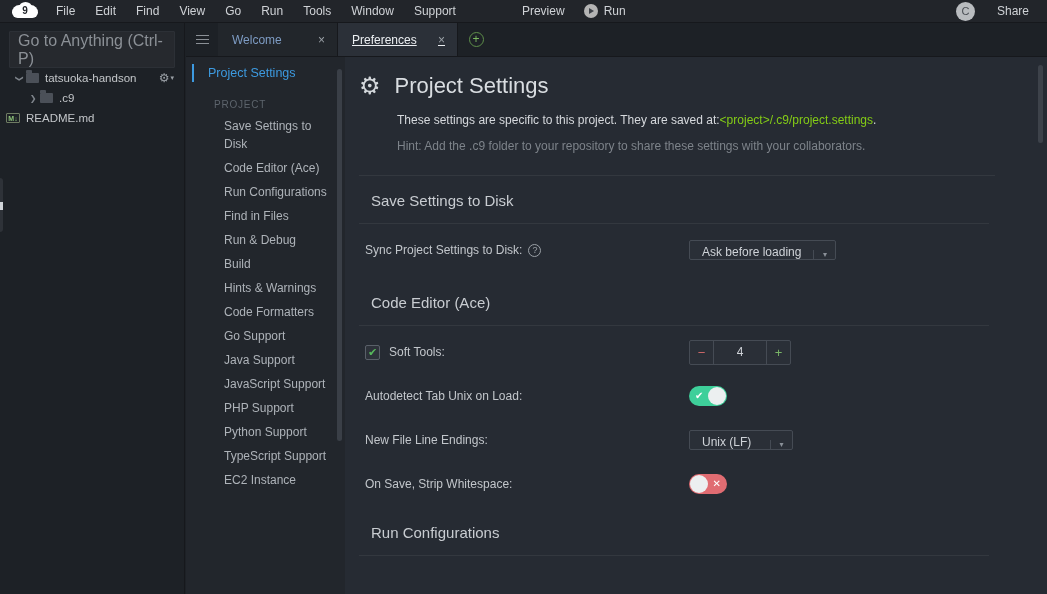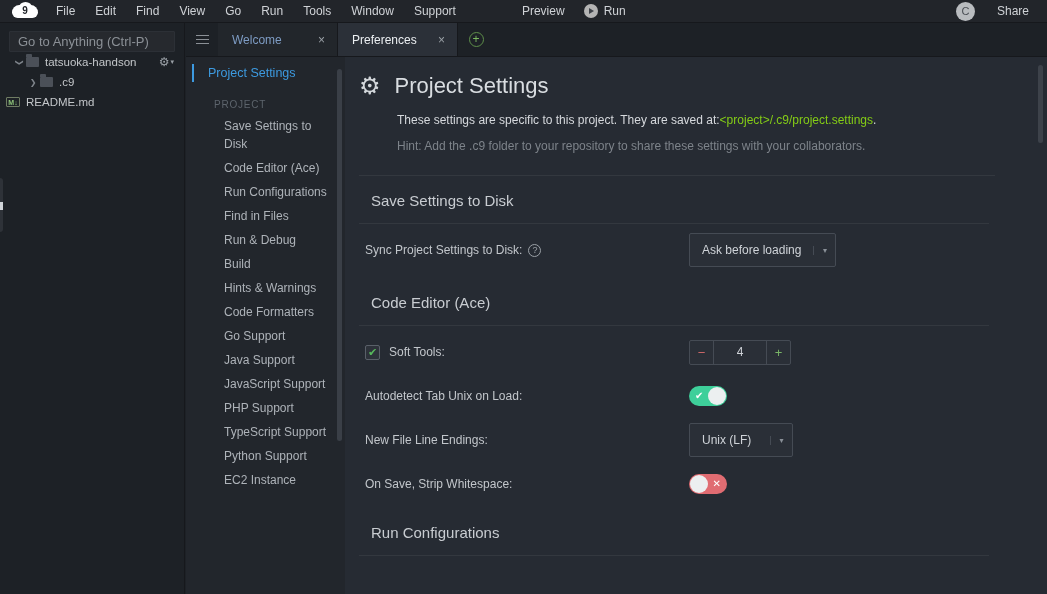--- a/index.html
+++ b/index.html
@@ -61,23 +61,23 @@
     margin-right: 12px;
   }
 
   
   #leftpanel {
     position: absolute; top: 23px; left: 0; width: 185px; bottom: 0;
     background: #1d2126;
     border-right: 1px solid #16181c;
   }
   #gotoanything {
-    margin: 8px 9px 0 9px; height: 21px;
+    margin: 8px 9px 0 9px; height: 37px;
     background: #26292e; border: 1px solid #2c3036;
-    color: #8b9096; font-size: 13px;
+    color: #8b9096; font-size: 16px;
     display: flex; align-items: center; padding-left: 8px;
     border-radius: 1px;
   }
   .tree { margin-top: 0; font-size: 11.5px; color: #c3c6c9; }
   .tree-row {
     display: flex; align-items: center; height: 20px;
     padding-left: 6px; position: relative; white-space: nowrap;
   }
   .twisty {
     width: 14px; display: inline-flex; align-items: center; justify-content: center;
@@ -125,21 +125,21 @@
   .burger-lines span {
     display: block; width: 13px; height: 1px; background: #8b9096; margin: 3px 0;
   }
   .tab {
     display: flex; align-items: center; padding: 0 12px 0 14px;
     font-size: 12px; min-width: 120px;
     border-right: 1px solid #16181c;
     position: relative;
   }
   .tab.inactive { background: #22262b; color: #7e9cc4; }
-  .tab.active { background: #2b3038; color: #eceff2; }
+  .tab.active { background: #2b3038; color: #eceff2; text-decoration: underline; }
   .tab .label { flex: 1; white-space: nowrap; }
   .tab .closer {
     margin-left: 16px; color: #9aa0a6; font-size: 12px; line-height: 1;
   }
   .tab-plus {
     width: 36px; display: flex; align-items: center; justify-content: center;
   }
   .plus-circle {
     width: 15px; height: 15px; border-radius: 50%;
     border: 1px solid #5e8f4a; color: #7bb95f;
@@ -216,21 +216,21 @@
 
   
   .cb {
     width: 15px; height: 15px; border: 1px solid #5a6069;
     background: #2d323a; border-radius: 2px; margin-right: 9px;
     display: flex; align-items: center; justify-content: center;
     color: #57b85c; font-size: 11px; line-height: 1;
   }
   
   .sel {
-    display: flex; align-items: center; height: 34px;
+    display: flex; align-items: flex-end; height: 20px;
     border: 1px solid #454b54; border-radius: 2px; background: #2a2f37;
   }
   .sel .val {
     padding: 0 12px; display: flex; align-items: center;
     font-size: 12px; color: #cfd3d8; white-space: nowrap;
   }
   .sel .arrow {
     width: 22px; border-left: 1px solid #454b54;
     display: flex; align-items: center; justify-content: center;
     color: #8a9098; font-size: 8px;
@@ -364,22 +364,22 @@
   <div class="nav-item">Run Configurations</div>
   <div class="nav-item">Find in Files</div>
   <div class="nav-item">Run &amp; Debug</div>
   <div class="nav-item">Build</div>
   <div class="nav-item">Hints &amp; Warnings</div>
   <div class="nav-item">Code Formatters</div>
   <div class="nav-item">Go Support</div>
   <div class="nav-item">Java Support</div>
   <div class="nav-item">JavaScript Support</div>
   <div class="nav-item">PHP Support</div>
+  <div class="nav-item">Python Support</div>
   <div class="nav-item">TypeScript Support</div>
-  <div class="nav-item">Python Support</div>
   <div class="nav-item">EC2 Instance</div>
   <div id="navscroll"></div>
 </div>
 
 <div id="content">
   <div class="inner">
     <div class="page-head">
       <span class="page-gear">⚙</span>
       <span class="page-title">Project Settings</span>
     </div>

